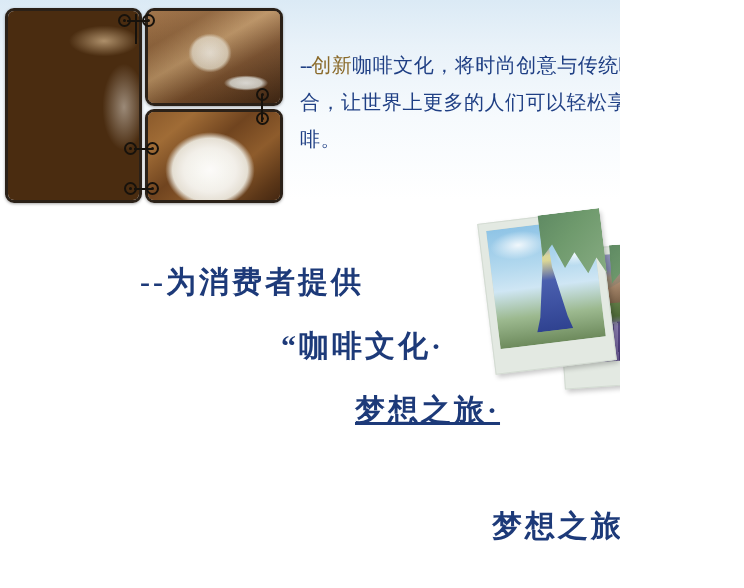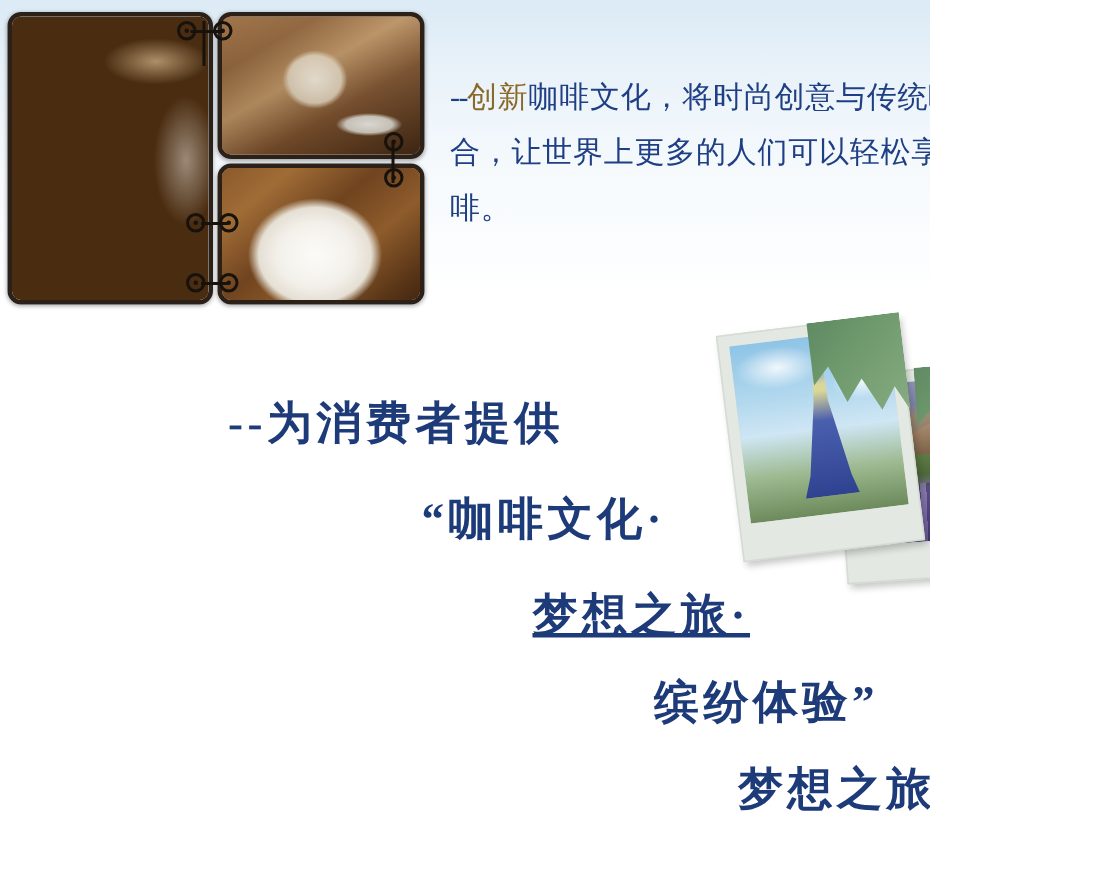--- a/index.html
+++ b/index.html
@@ -160,21 +160,21 @@
   .slogan {
     position: absolute;
     color: #1d3a79;
     font-family: "Liberation Serif", "DejaVu Serif", serif;
     font-size: 30px;
     font-weight: 700;
     letter-spacing: 3px;
     white-space: nowrap;
     text-shadow: 0 1px 0 rgba(255,255,255,0.6);
   }
-  .slogan-0 { left: 152px; top: 262px; font-family: Liberation Serif, serif; }
+  .slogan-0 { left: 140px; top: 262px; font-family: Liberation Serif, serif; }
   .slogan-1 { left: 281px; top: 326px; }
   .slogan-2 { left: 355px; top: 390px; text-decoration: underline; }
   .slogan-3 { left: 436px; top: 448px; }
   .slogan-4 { left: 492px; top: 506px; }
 
   
   .polastack {
     position: absolute;
     left: 484px;
     top: 206px;
@@ -343,16 +343,15 @@
       <div class="inner">
         <div class="img-statue"></div>
       </div>
       <div class="torn"></div>
     </div>
   </div>
 
   <div class="slogan slogan-0">--为消费者提供</div>
   <div class="slogan slogan-1">“咖啡文化·</div>
   <div class="slogan slogan-2">梦想之旅·</div>
-  <div class="slogan slogan-3">缤纷体验”</div>
   <div class="slogan slogan-4">梦想之旅</div>
 
 </div>
 
 </body></html>

